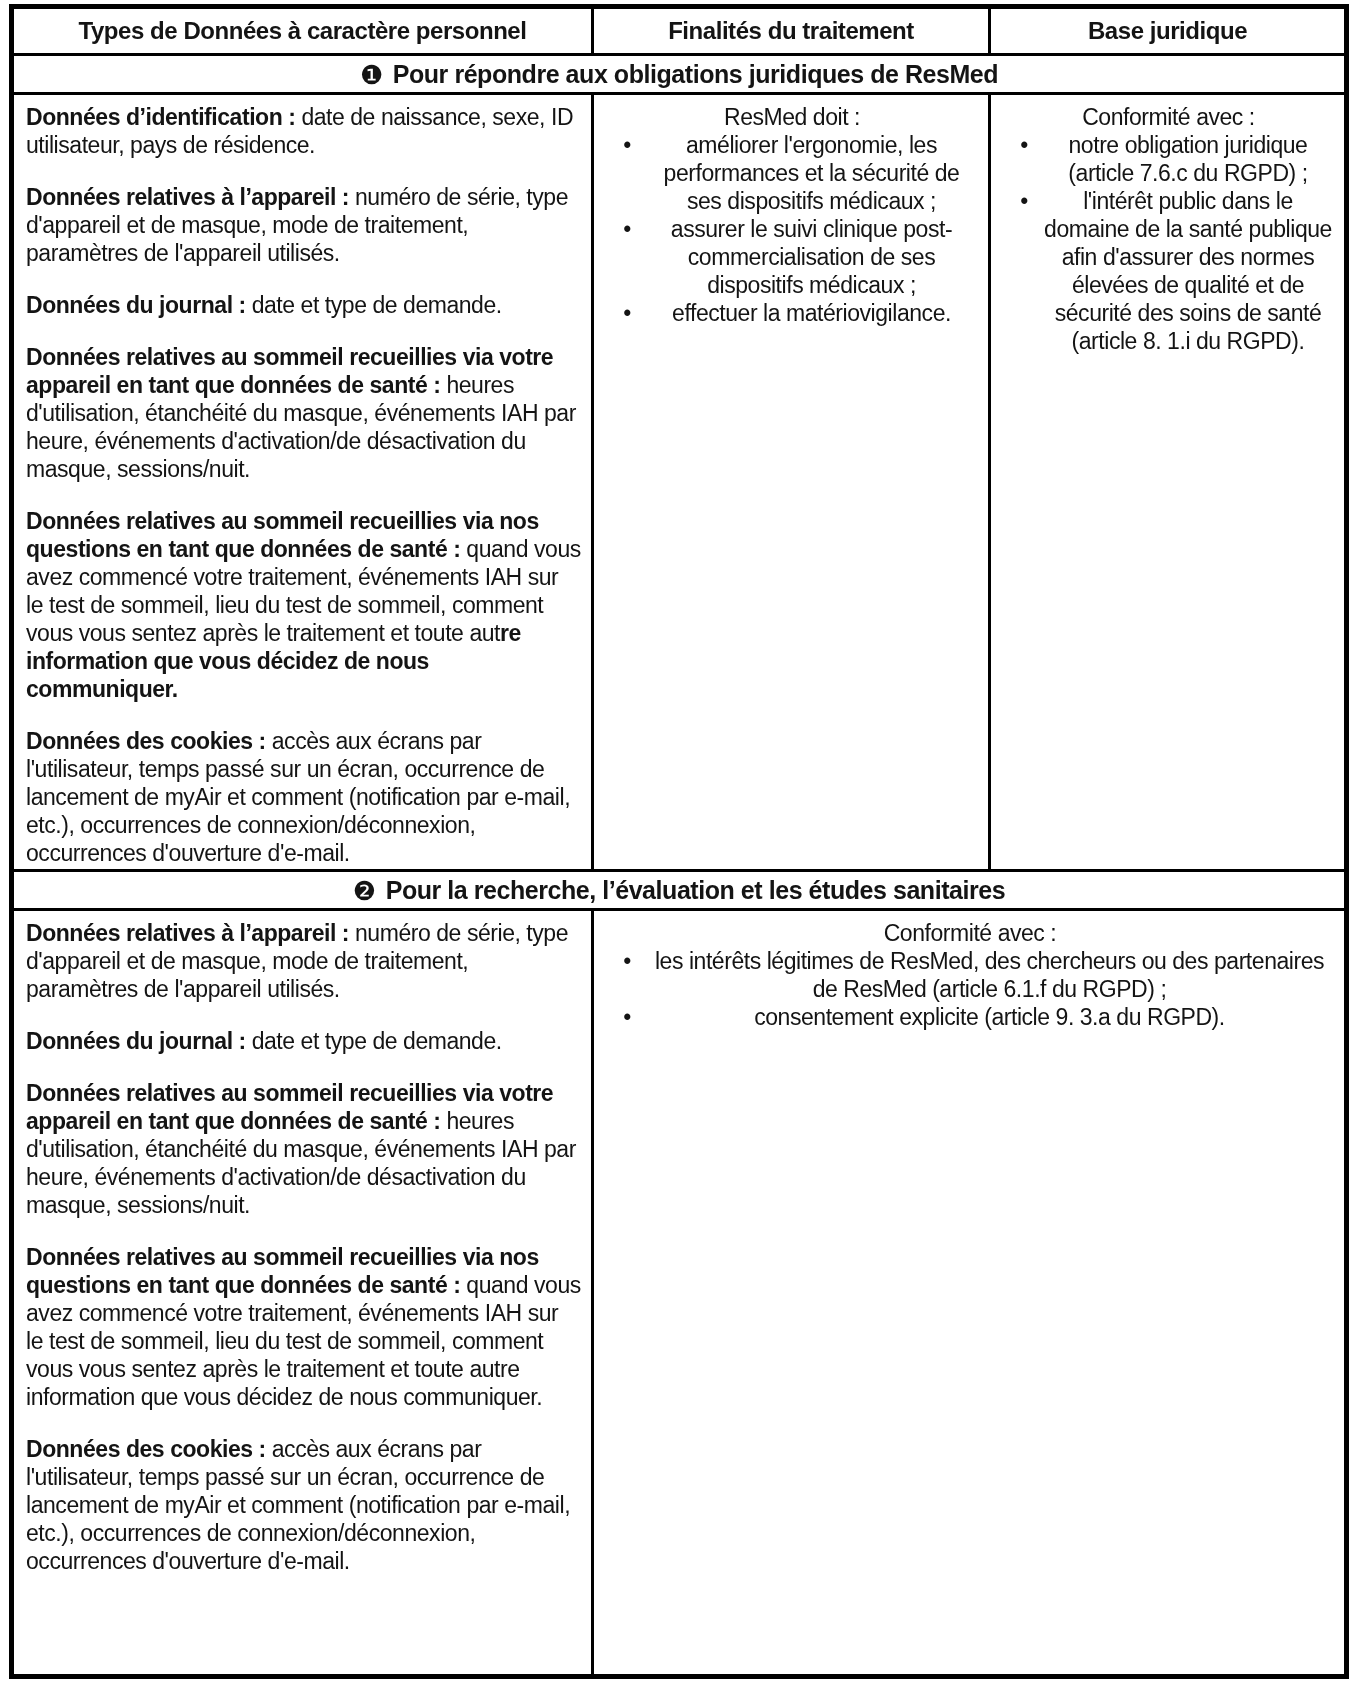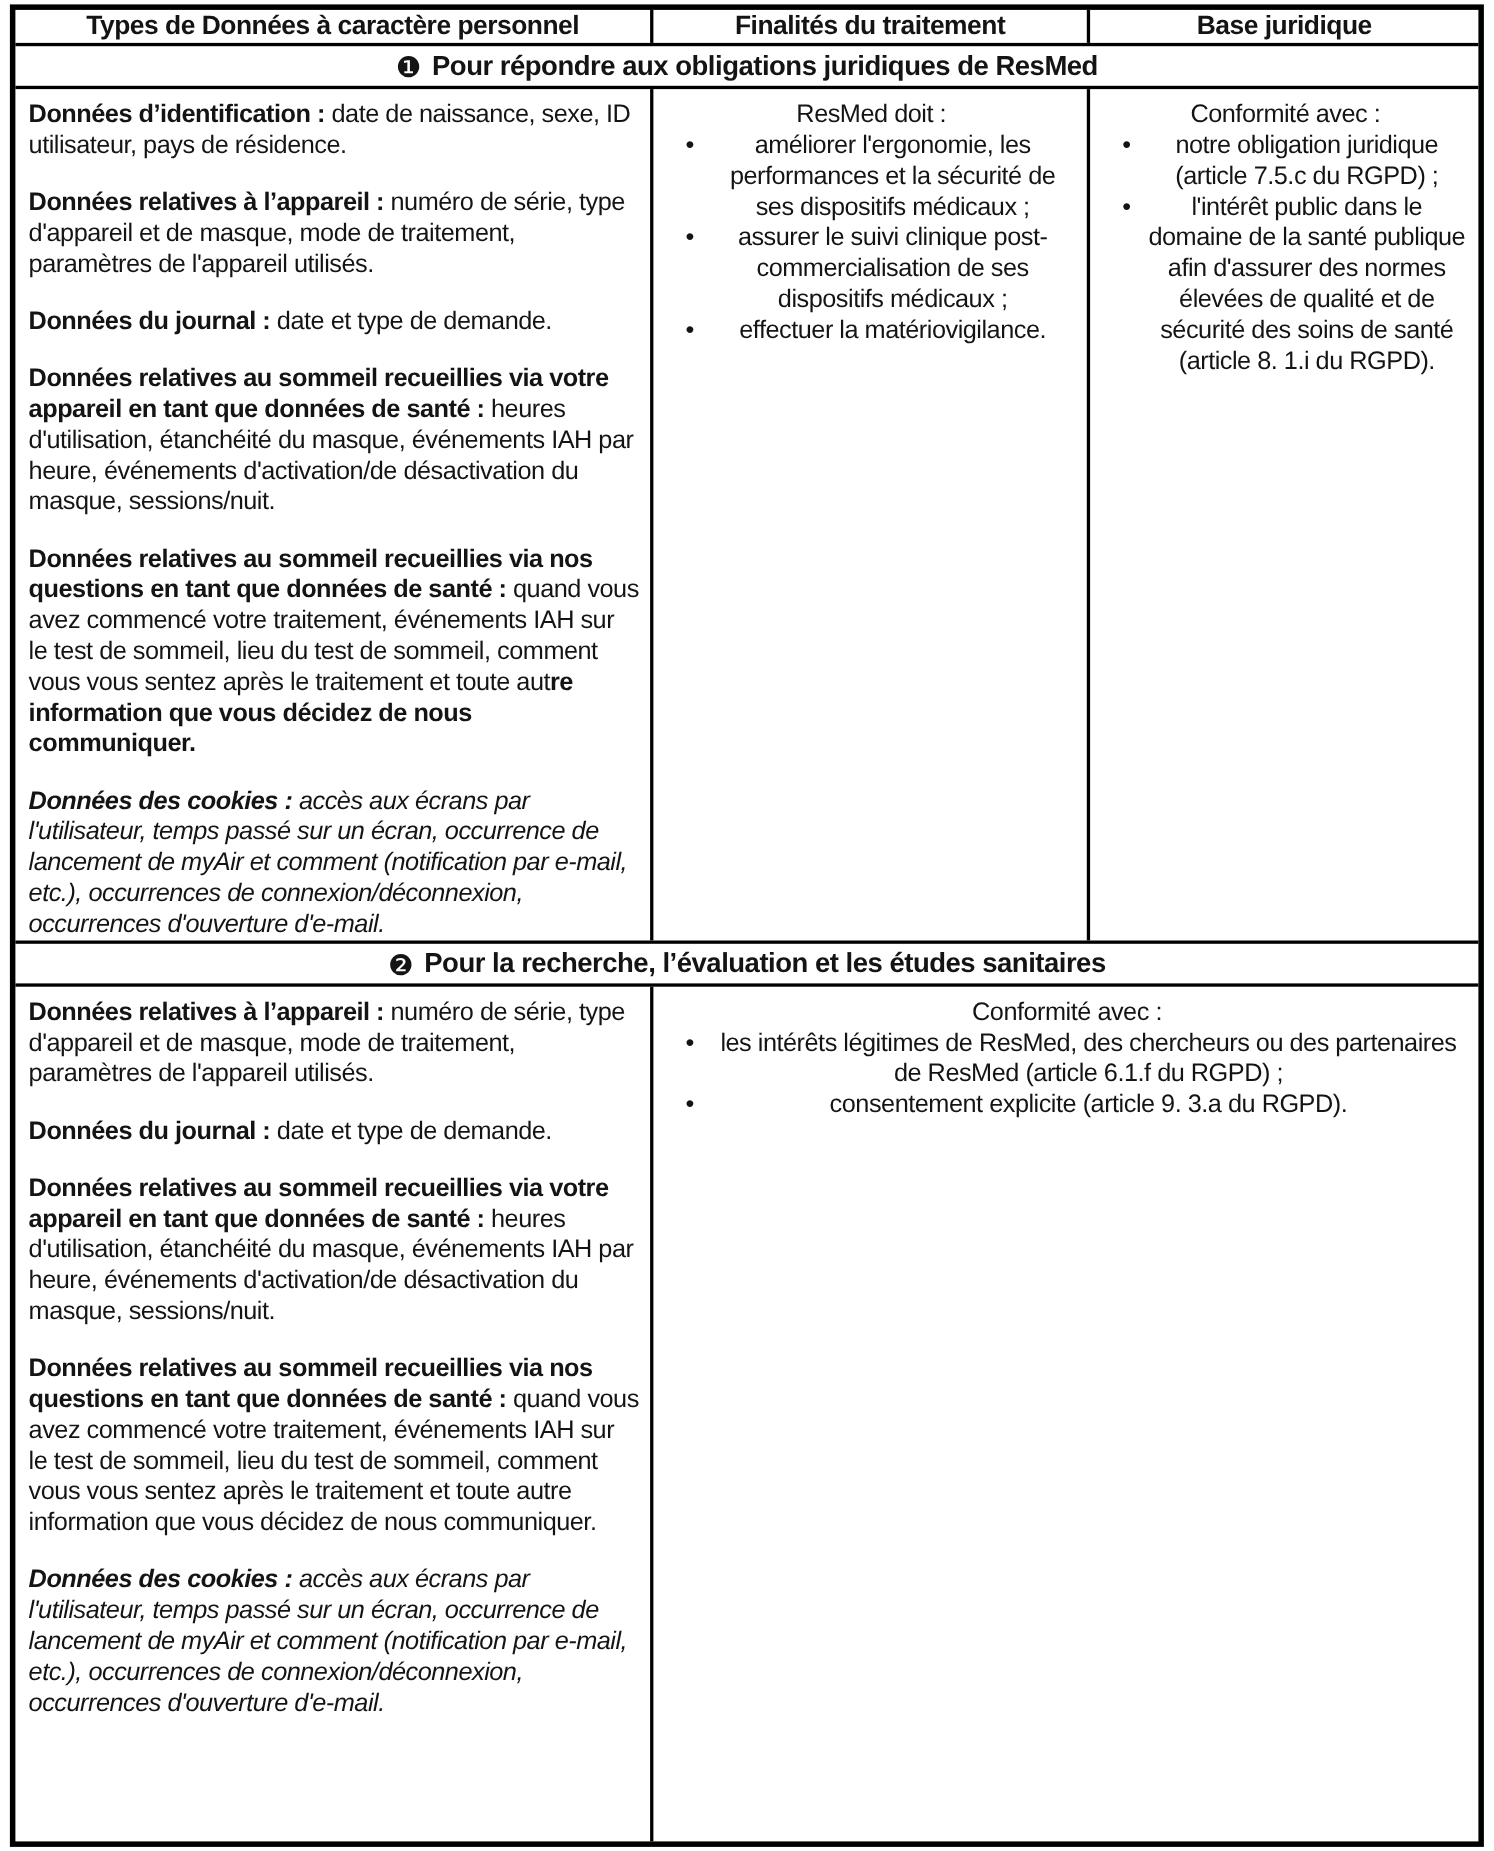--- a/index.html
+++ b/index.html
@@ -22,21 +22,21 @@
     height: 100%;
     border: 5px solid #000000;
     display: flex;
     flex-direction: column;
     font-size: 23px;
     line-height: 28px;
     letter-spacing: -0.45px;
   }
   .header-row {
     display: flex;
-    height: 30px;
+    height: 44px;
     flex: 0 0 auto;
   }
   .hcell {
     box-sizing: border-box;
     display: flex;
     align-items: center;
     justify-content: center;
     font-weight: bold;
     font-size: 24px;
     overflow: hidden;
@@ -70,21 +70,21 @@
     flex: 0 0 auto;
   }
   .body-row.first { height: 774px; }
   .body-row.second { flex: 1 1 auto; min-height: 0; }
   .cell {
     box-sizing: border-box;
     padding: 8px 10px 6px 12px;
     overflow: hidden;
   }
   .para { margin: 0 0 24px 0; }
-  .para:last-child { margin-bottom: 0; font-style: italic; }
+  .para:last-child { margin-bottom: 0; }
   .bold { font-weight: bold; }
   .intro { margin: 0; }
   .brow { display: flex; }
   .bmark { flex: 0 0 36px; padding-left: 3px; }
   .btext { flex: 1; }
 </style>
 </head>
 <body>
 
 <div class="page">
@@ -122,21 +122,21 @@
           </div>
           <div class="brow">
             <span class="bmark">•</span>
             <span class="btext">effectuer la matériovigilance.</span>
           </div>
         </div>
       <div class="cell c3">
           <div class="intro">Conformité avec :</div>
           <div class="brow">
             <span class="bmark">•</span>
-            <span class="btext">notre obligation juridique (article 7.5.c du RGPD) ;</span>
+            <span class="btext">notre obligation juridique (article 7.6.c du RGPD) ;</span>
           </div>
           <div class="brow">
             <span class="bmark">•</span>
             <span class="btext">l'intérêt public dans le domaine de la santé publique afin d'assurer des normes élevées de qualité et de sécurité des soins de santé (article 8. 1.i du RGPD).</span>
           </div>
         </div>
     </div>
 
     <div class="band">
       <span class="num">❷</span>

